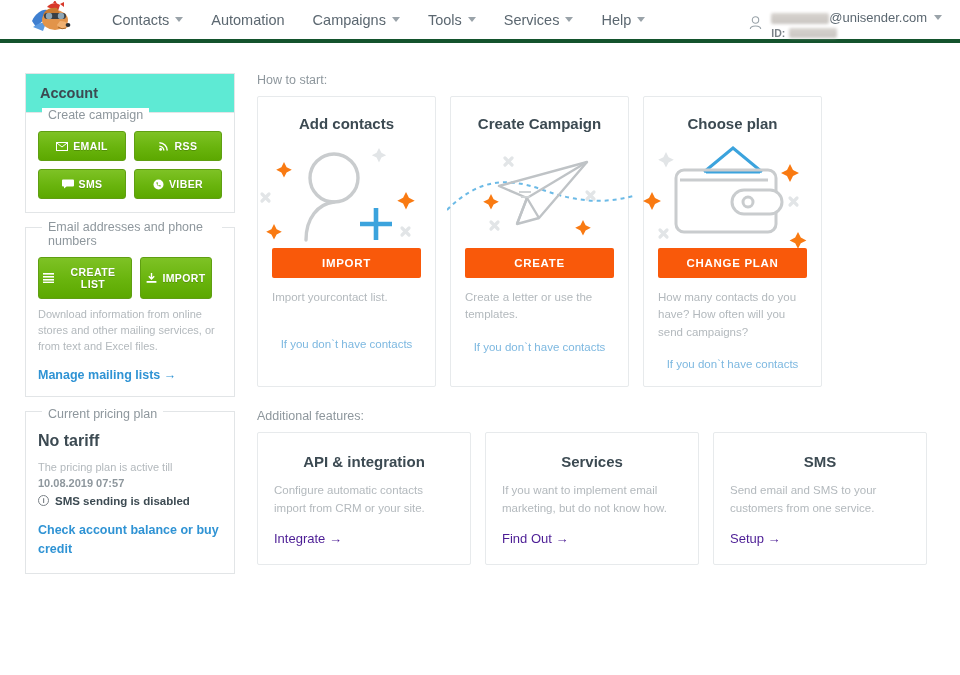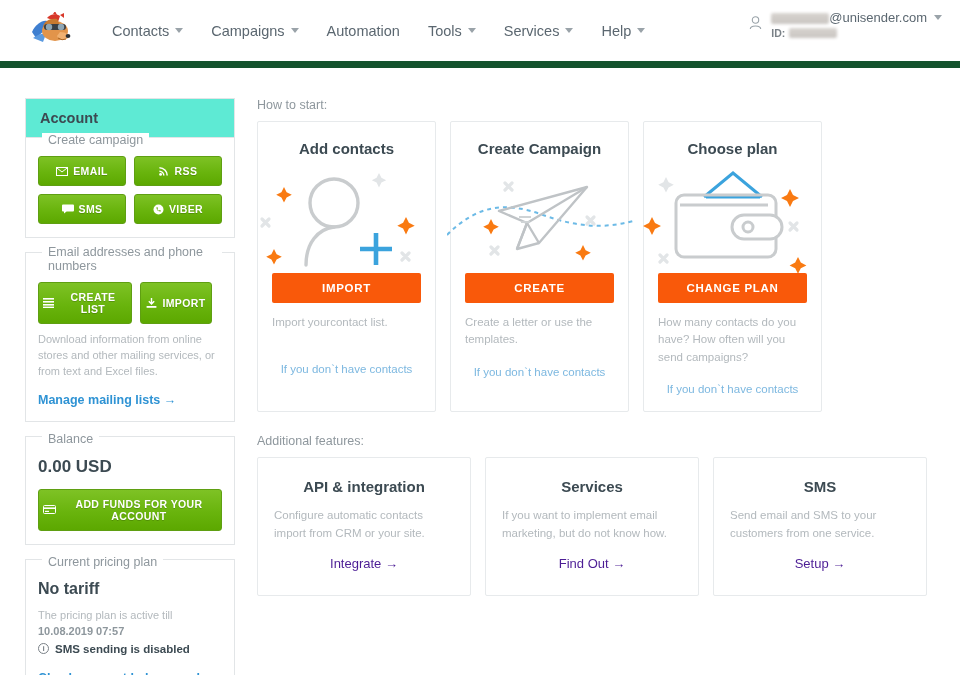--- a/index.html
+++ b/index.html
@@ -6,23 +6,23 @@
   html, body {
     width: 960px; height: 675px;
     background: #ffffff;
     font-family: "Liberation Sans", sans-serif;
     overflow: hidden;
   }
 
   
   .header {
     position: relative;
-    height: 68px;
+    height: 43px;
     background: #ffffff;
-    border-bottom: 7px solid #14532d;
+    border-bottom: 4px solid #14532d;
     display: flex;
     align-items: center;
   }
   .logo {
     margin-left: 30px;
     width: 42px; height: 38px;
     position: relative;
     flex: 0 0 auto;
   }
   .nav {
@@ -207,22 +207,22 @@
   .card-link {
     font-size: 11.5px; color: #7db8e0; cursor: pointer;
     margin-top: 17px; text-align: center;
   }
 
   .card2 {
     background: #ffffff;
     border: 1px solid #e7eaec;
     border-radius: 2px;
     width: 214px;
-    padding: 20px 16px 24px 16px;
-    display: flex; flex-direction: column; align-items: center;
+    padding: 20px 16px 18px 16px;
+    display: flex; flex-direction: column; 
   }
   .card2 .card-title { margin-bottom: 12px; }
   .card2-desc {
     font-size: 11.5px; color: #b3b9bd; line-height: 1.55;
     text-align: left; width: 100%; min-height: 34px;
   }
   .card2-link {
     font-size: 13px; color: #4c1d95; cursor: pointer;
     margin-top: 14px;
   }
@@ -252,25 +252,25 @@
       <path d="M28 26 Q32 29, 36 27" stroke="#a9631f" stroke-width="1" fill="none"></path>
     </svg>
   </div>
 
   <div class="nav">
     <div class="nav-item">
       <span>Contacts</span>
       <i class="caret"></i>
     </div>
     <div class="nav-item">
+      <span>Automation</span>
+    </div>
+    <div class="nav-item">
       <span>Campaigns</span>
       <i class="caret"></i>
-    </div>
-    <div class="nav-item">
-      <span>Automation</span>
     </div>
     <div class="nav-item">
       <span>Tools</span>
       <i class="caret"></i>
     </div>
     <div class="nav-item">
       <span>Services</span>
       <i class="caret"></i>
     </div>
     <div class="nav-item">
@@ -373,34 +373,20 @@
           <span>IMPORT</span>
         </div>
       </div>
       <div class="help-text">Download information from online stores and other mailing services, or from text and Excel files.</div>
       <a class="link">
         <span>Manage mailing lists</span>
         <span class="arr">→</span>
       </a>
     </div>
 
-    <div class="fieldset boxed">
-      <div class="legend">Balance</div>
-      <div class="balance-amt">0.00 USD</div>
-      <div class="gbtn full">
-        <span class="ic">
-          <svg width="13" height="9" viewBox="0 0 13 9">
-              <rect x="0.5" y="0.5" width="12" height="8" rx="1" fill="none" stroke="#fff"></rect>
-              <rect x="0.5" y="2.4" width="12" height="1.6" fill="#fff"></rect>
-              <rect x="2" y="5.8" width="4" height="1.2" fill="#fff"></rect>
-            </svg>
-        </span>
-        <span>ADD FUNDS FOR YOUR ACCOUNT</span>
-      </div>
-    </div>
 
     <div class="fieldset boxed">
       <div class="legend">Current pricing plan</div>
       <div class="tariff-name">No tariff</div>
       <div class="tariff-note">
         <span>The pricing plan is active till </span><b>10.08.2019 07:57</b>
       </div>
       <div class="sms-warn">
         <span class="warn-ic">i</span>
         <span>SMS sending is disabled</span>

